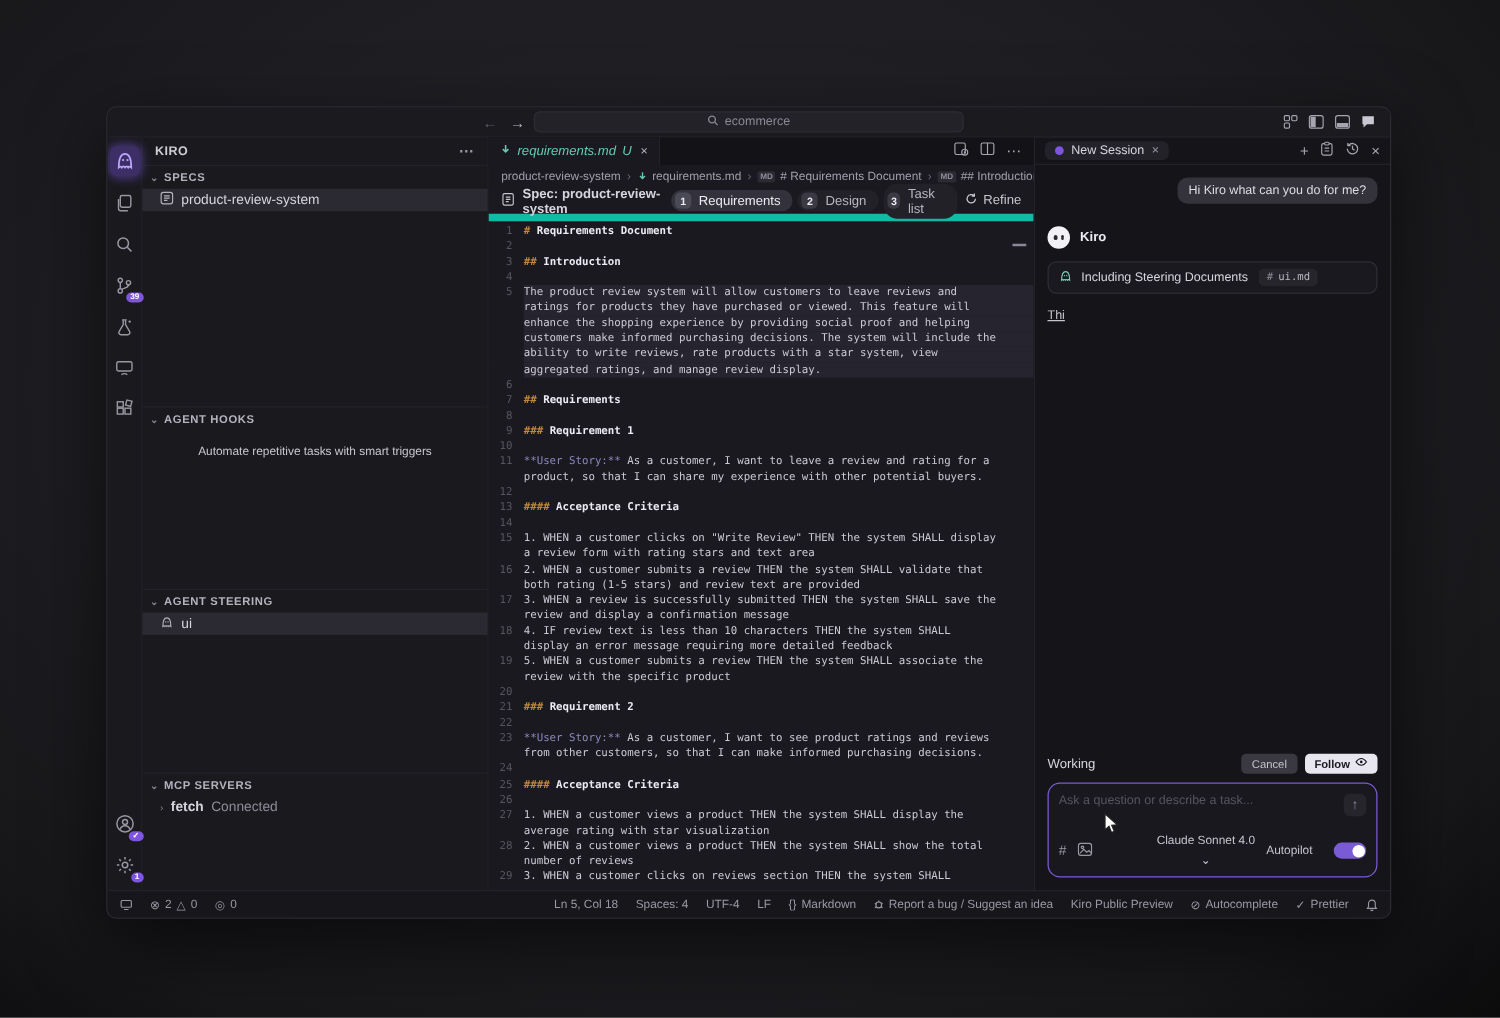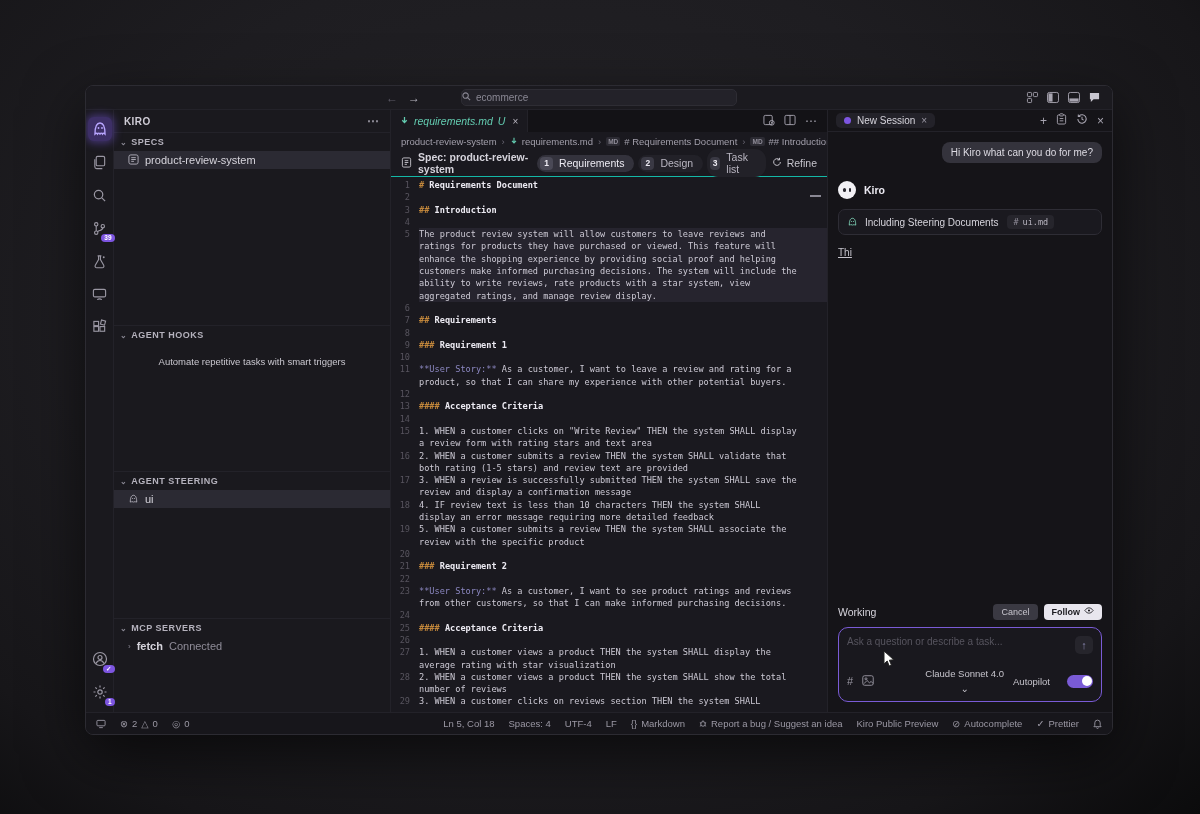--- a/index.html
+++ b/index.html
@@ -13,23 +13,23 @@
     position:absolute; left:85px; top:85px; width:1028px; height:650px;
     background:#19181d; border:1px solid #2c2b32; border-radius:8px;
     box-shadow:0 20px 60px rgba(0,0,0,.6); overflow:hidden;
     display:flex; flex-direction:column;
   }
   
   .titlebar { height:24px; flex:0 0 24px; background:#1b1a1f; display:flex; align-items:center; position:relative; border-bottom:1px solid #232229; }
   .nav-arrows { position:absolute; left:300px; display:flex; gap:10px; font-size:12px; }
   .nav-back { color:#5f5c68; } .nav-fwd { color:#b9b6c1; }
   .searchbox {
-    position:absolute; left:50%; transform:translateX(-50%); width:276px; height:17px;
+    position:absolute; left:50%; transform:translateX(-50%); width:344px; height:17px;
     background:#232229; border:1px solid #2e2d34; border-radius:5px;
-    display:flex; align-items:center; justify-content:flex-start; gap:5px;
+    display:flex; align-items:center; justify-content:center; gap:5px;
     color:#8a8894; font-size:10px;
   }
   .win-icons { position:absolute; right:12px; display:flex; gap:9px; align-items:center; }
   .win-icons svg { display:block; }
   
   .mainrow { flex:1; display:flex; min-height:0; }
   
   .activitybar { width:28px; flex:0 0 28px; background:#1a191e; border-right:1px solid #232229; display:flex; flex-direction:column; align-items:center; padding-top:6px; }
   .ab-item { width:24px; height:26px; display:flex; align-items:center; justify-content:center; position:relative; margin-bottom:7px; }
   .ab-logo { width:24px; height:24px; border-radius:6px; background:#3d2f66; box-shadow:0 0 8px 2px rgba(124,92,230,.45); }
@@ -51,21 +51,21 @@
   .tabbar { height:22px; flex:0 0 22px; background:#131216; display:flex; align-items:stretch; position:relative; }
   .tab { display:flex; align-items:center; gap:5px; padding:0 9px; background:#1a191f; border-right:1px solid #232229; font-size:10.5px; }
   .tab-label { color:#63cbb0; font-style:italic; }
   .tab-mod { color:#63cbb0; font-style:italic; }
   .tab-close { color:#b9b6c1; font-size:10px; margin-left:2px; }
   .tab-actions { margin-left:auto; display:flex; align-items:center; gap:9px; padding-right:10px; color:#a8a5b1; }
   .breadcrumbs { height:18px; flex:0 0 18px; display:flex; align-items:center; gap:5px; padding:0 10px; font-size:9.5px; color:#a29fab; background:#1a191f; white-space:nowrap; overflow:hidden; }
   .crumb { display:flex; align-items:center; gap:4px; }
   .crumb-sep { color:#6a6874; }
   .mdbadge { background:#2c2b33; color:#8f8c98; border-radius:2px; font-size:6.5px; font-weight:bold; padding:1px 2px; }
-  .specbar { height:27px; flex:0 0 27px; display:flex; align-items:center; gap:4px; padding:0 10px; border-bottom:1px solid #14b8a6; font-size:10.5px; color:#d6d4dc; }
+  .specbar { height:27px; flex:0 0 27px; display:flex; align-items:center; gap:4px; padding:0 10px; border-bottom:6px solid #14b8a6; font-size:10.5px; color:#d6d4dc; }
   .spec-label { font-weight:bold; color:#d6d4dc; display:flex; align-items:center; gap:6px; }
   .pill { display:flex; align-items:center; gap:6px; background:#222128; border-radius:11px; padding:2px 10px 2px 3px; color:#b9b6c1; }
   .pill.active { background:#33323c; color:#eceaf2; }
   .pill-num { width:13px; height:13px; border-radius:4px; background:#3a3944; color:#eceaf2; font-size:8.5px; font-weight:bold; display:flex; align-items:center; justify-content:center; }
   .pill.active .pill-num { background:#4a4956; }
   .refine { display:flex; align-items:flex-start; gap:5px; color:#c6c4cc; margin-left:2px; }
   .editorbody { flex:1; position:relative; overflow:hidden; font-family:"DejaVu Sans Mono", monospace; font-size:8.6px; line-height:12.3px; padding-top:2px; }
   .crow { display:flex; height:12.3px; white-space:pre; }
   .crow.hl { background:#26242e; }
   .ln { width:28px; flex:0 0 28px; text-align:right; color:#57545e; padding-right:9px; background:#1a191f; }

